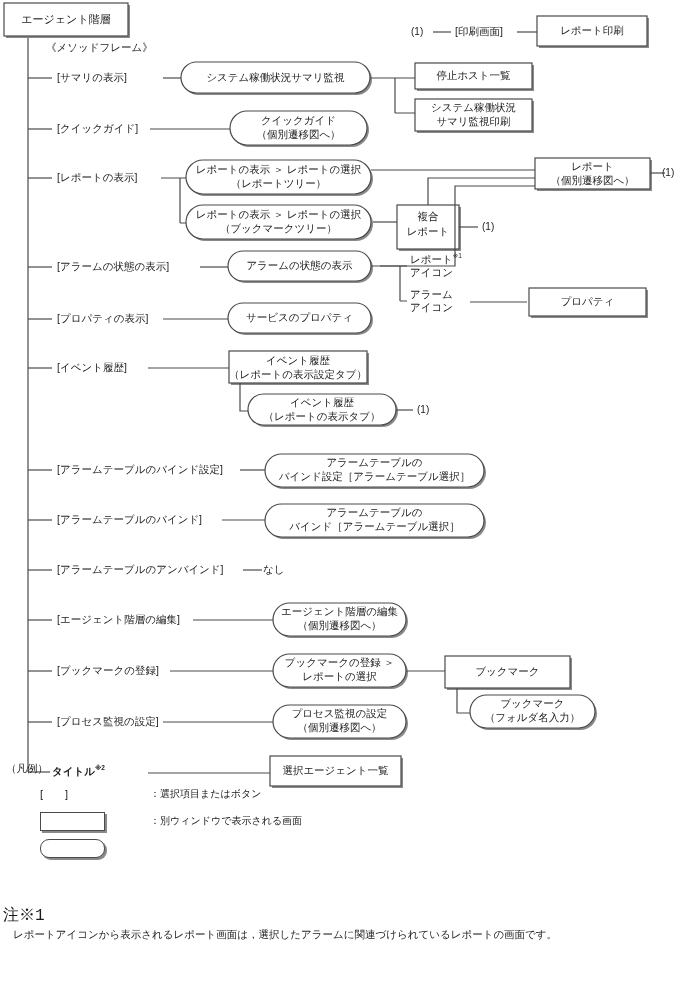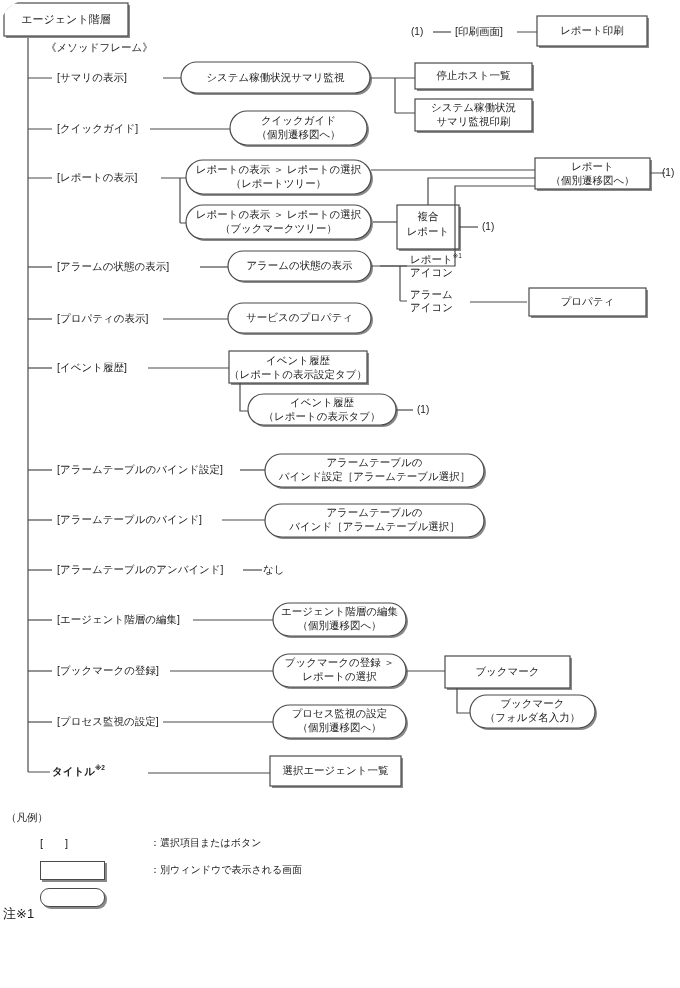--- a/index.html
+++ b/index.html
@@ -1,36 +1,36 @@
 <!DOCTYPE html>
 <html><head>
 <meta charset="utf-8">
 <style>
   html,body{margin:0;padding:0;background:#ffffff;}
   body{width:680px;height:988px;font-family:"Liberation Sans","DejaVu Sans",sans-serif;color:#1a1a1a;}
-  #stage{position:relative;width:680px;height:988px;overflow:hidden;border-radius:28px;}
+  #stage{position:relative;width:680px;height:988px;overflow:hidden;}
   svg#diagram{position:absolute;left:0;top:0;width:680px;height:988px;}
   .ln{stroke:#4a4a4a;stroke-width:1.2;fill:none;}
   .bx{stroke:#4a4a4a;stroke-width:1.2;fill:#ffffff;}
   .bx-shadow{fill:#8a8a8a;}
   text{fill:#1a1a1a;font-family:"Liberation Sans","DejaVu Sans",sans-serif;}
   .t-box{font-size:10.5px;text-anchor:middle;dominant-baseline:middle;}
   .t-left{font-size:10.5px;text-anchor:start;dominant-baseline:middle;}
   .t-title{font-size:11px;text-anchor:middle;dominant-baseline:middle;}
   .t-sup{font-size:6.5px;}
-  .legend-wrap{position:absolute;left:0;top:811px;width:680px;}
+  .legend-wrap{position:absolute;left:0;top:762px;width:680px;}
   .lg-head{font-size:10.5px;margin:0 0 9px 6px;}
   .lg-row{display:flex;align-items:center;margin:0 0 9px 0;height:18px;}
   .lg-sym{width:150px;display:flex;align-items:center;justify-content:flex-start;padding-left:40px;box-sizing:border-box;}
   .lg-brk{font-size:11px;letter-spacing:22px;color:#1a1a1a;}
   .lg-rect{width:63px;height:17px;border:1.2px solid #4a4a4a;background:#fff;box-shadow:2px 2px 0 0 #8a8a8a;}
   .lg-round{width:63px;height:17px;border:1.2px solid #4a4a4a;border-radius:9px;background:#fff;box-shadow:2px 2px 0 0 #8a8a8a;}
   .lg-txt{font-size:10px;white-space:nowrap;}
   .notes{position:absolute;left:0;top:905px;width:680px;}
-  .note-h{font-size:13px;margin:0 0 2px 3px;}
+  .note-h{font-size:16px;margin:0 0 2px 3px;font-family:Liberation Mono, monospace;}
   .note-b{font-size:10.5px;margin:0 0 13px 13px;}
 </style>
 </head>
 <body>
 
 <div id="stage">
 
   <svg id="diagram" viewBox="0 0 680 988">
 
     <path class="ln" d="M28 36 L28 772"></path>
@@ -304,15 +304,16 @@
 
     <div class="lg-row">
       <div class="lg-sym">
         <div class="lg-round"></div>
       </div>
     </div>
   </div>
 
   <div class="notes">
     <div class="note-h">注※1</div>
+    <div class="note-b">レポートアイコンから表示されるレポート画面は，選択したアラームに関連づけられているレポートの画面です。</div>
   </div>
 
 </div>
 
 </body></html>

